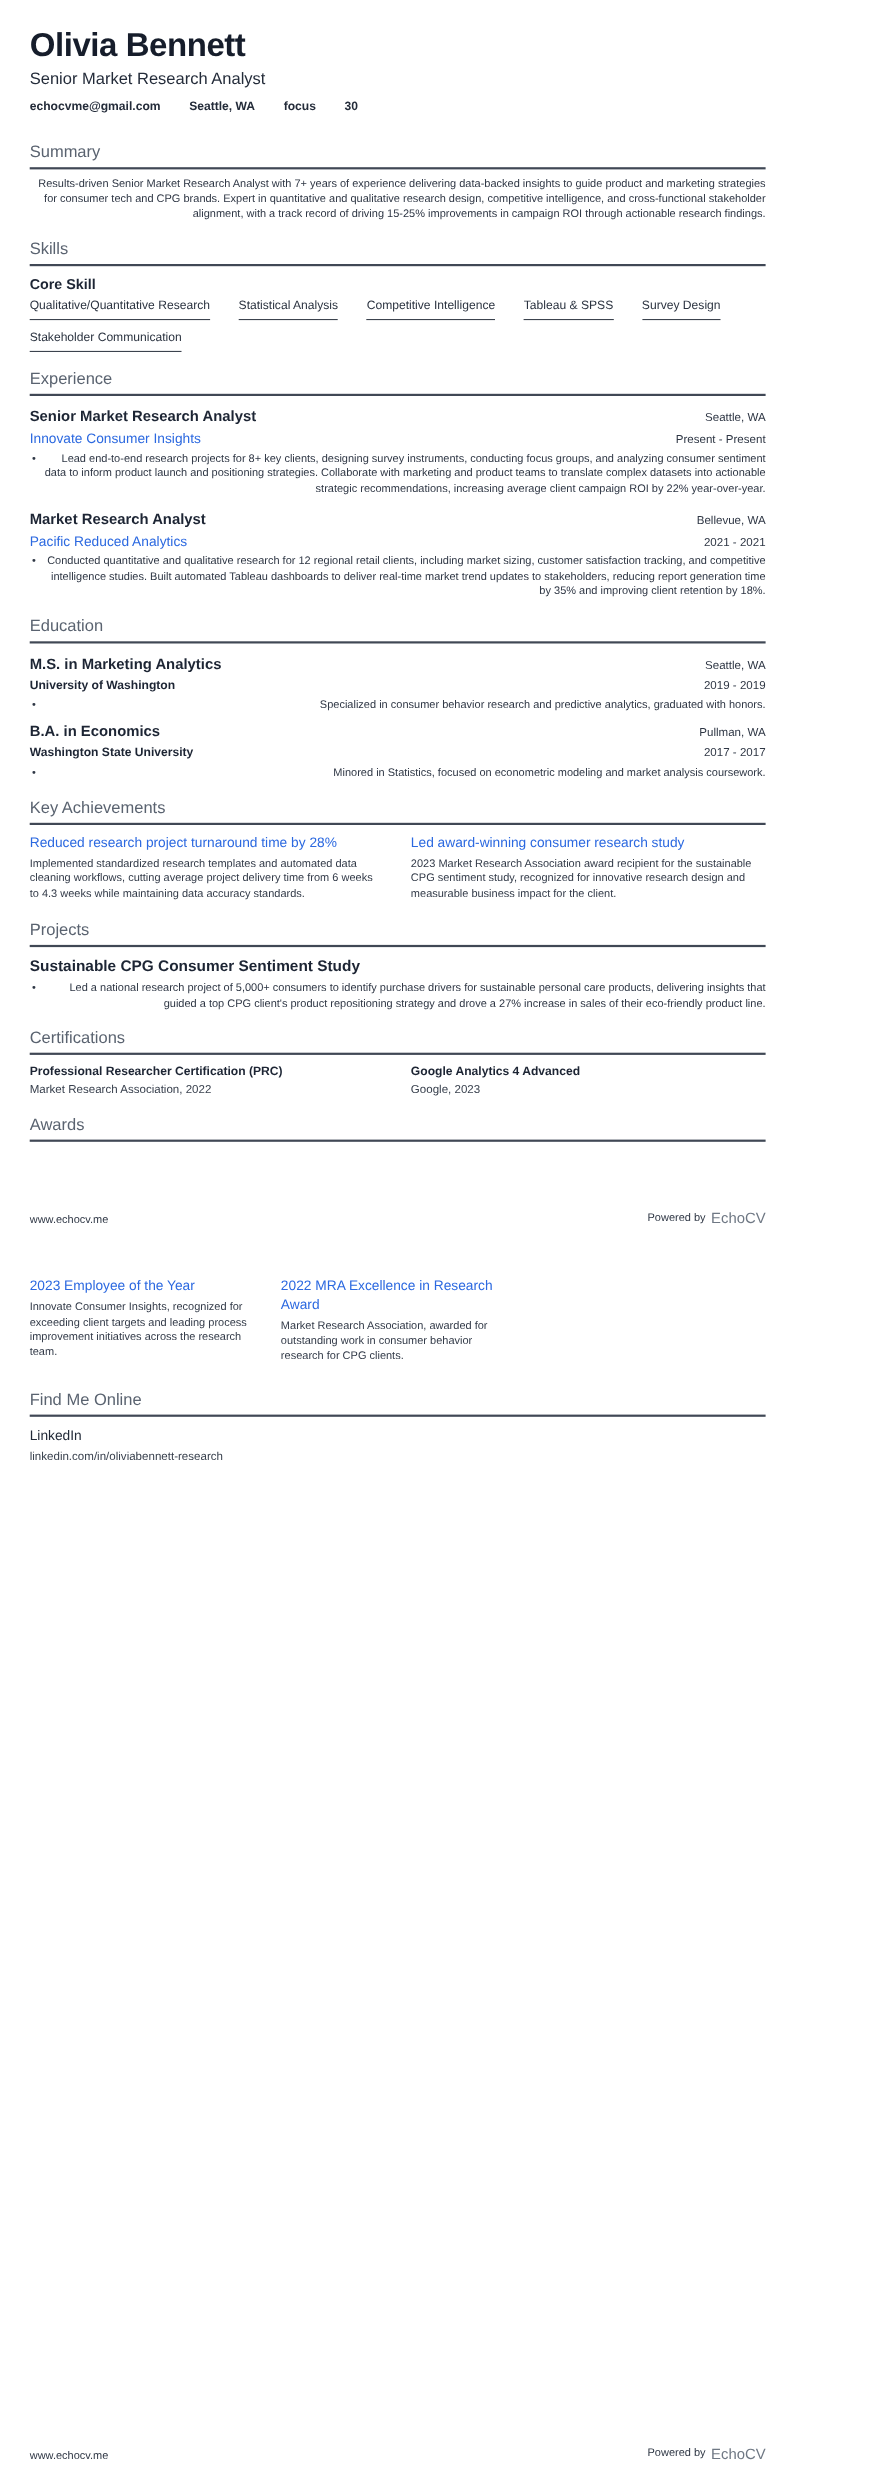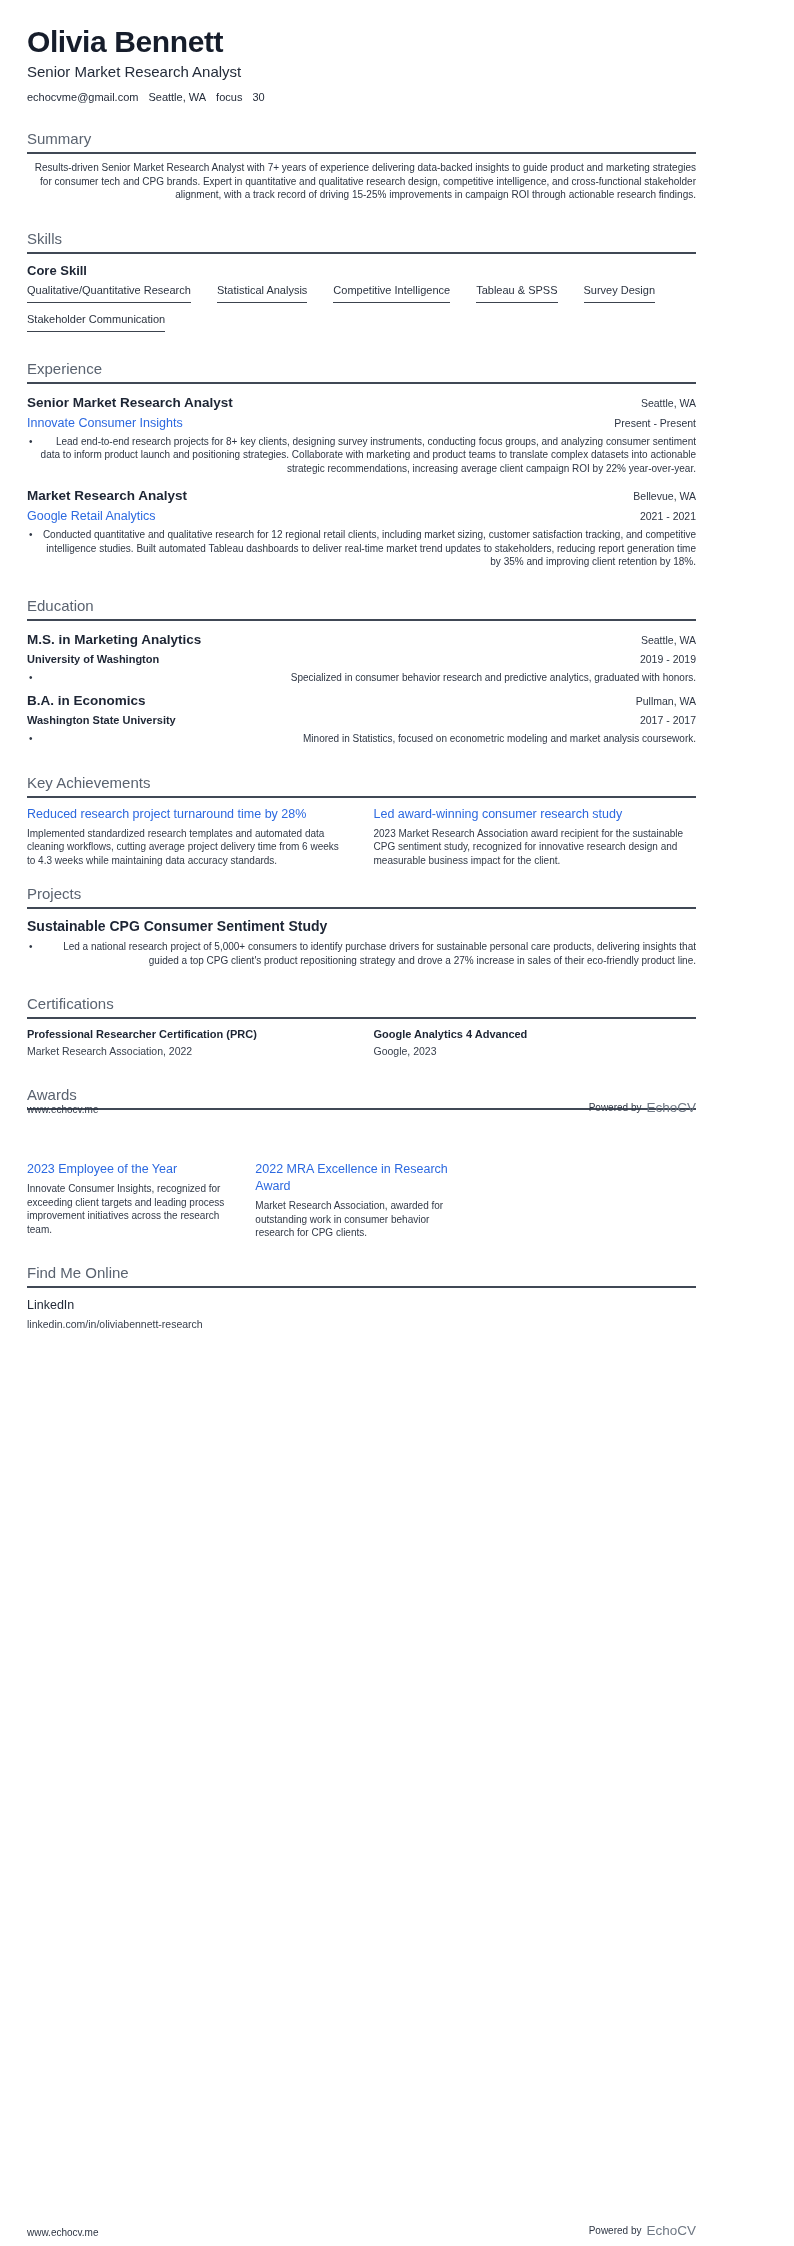--- a/index.html
+++ b/index.html
@@ -8,24 +8,24 @@
   body {
     width:794px; height:2246px; margin:0 auto;
     font-family:"Liberation Sans","DejaVu Sans",sans-serif;
     color:#2e3644;
   }
   .page { position:relative; width:723px; height:1123px; padding:0 27px; overflow:hidden; }
 
   
   .name { padding-top:24px; font-size:30px; line-height:36px; font-weight:700; color:#161d2b; letter-spacing:-0.4px; }
   .job-title { margin-top:2px; font-size:15px; line-height:20px; font-weight:500; color:#242c3a; }
-  .contact { margin-top:8px; display:flex; gap:10px; font-size:11px; line-height:14px; font-weight:400; color:#242c3a; }
-
-  
-  .section { margin-top:28px; }
+  .contact { margin-top:8px; display:flex; gap:26px; font-size:11px; line-height:14px; font-weight:700; color:#242c3a; }
+
+  
+  .section { margin-top:16px; }
   .section.first { margin-top:26px; }
   .sec-head { font-size:15px; line-height:18px; font-weight:400; color:#5a6370; }
   .sec-rule { margin-top:4px; border:0; border-top:2px solid #404855; height:0; }
 
   .body-text { font-size:10px; line-height:13.5px; color:#2e3644;text-align:right; }
   .para { margin-top:7px; }
 
   .bullet { position:relative; padding-left:13px; margin-top:4px; }
   .bullet::before { content:"•"; position:absolute; left:2px; top:0; color:#2e3644; }
 
@@ -122,21 +122,21 @@
       </div>
       <div class="body-text bullet">Lead end-to-end research projects for 8+ key clients, designing survey instruments, conducting focus groups, and analyzing consumer sentiment data to inform product launch and positioning strategies. Collaborate with marketing and product teams to translate complex datasets into actionable strategic recommendations, increasing average client campaign ROI by 22% year-over-year.</div>
     </div>
 
     <div class="entry">
       <div class="entry-top">
         <span class="entry-title">Market Research Analyst</span>
         <span class="meta">Bellevue, WA</span>
       </div>
       <div class="entry-sub-row">
-        <span class="company">Google Retail Analytics</span>
+        <span class="company">Pacific Reduced Analytics</span>
         <span class="meta">2021 - 2021</span>
       </div>
       <div class="body-text bullet">Conducted quantitative and qualitative research for 12 regional retail clients, including market sizing, customer satisfaction tracking, and competitive intelligence studies. Built automated Tableau dashboards to deliver real-time market trend updates to stakeholders, reducing report generation time by 35% and improving client retention by 18%.</div>
     </div>
   </div>
 
   <div class="section">
     <div class="sec-head">Education</div>
     <hr class="sec-rule">
 

